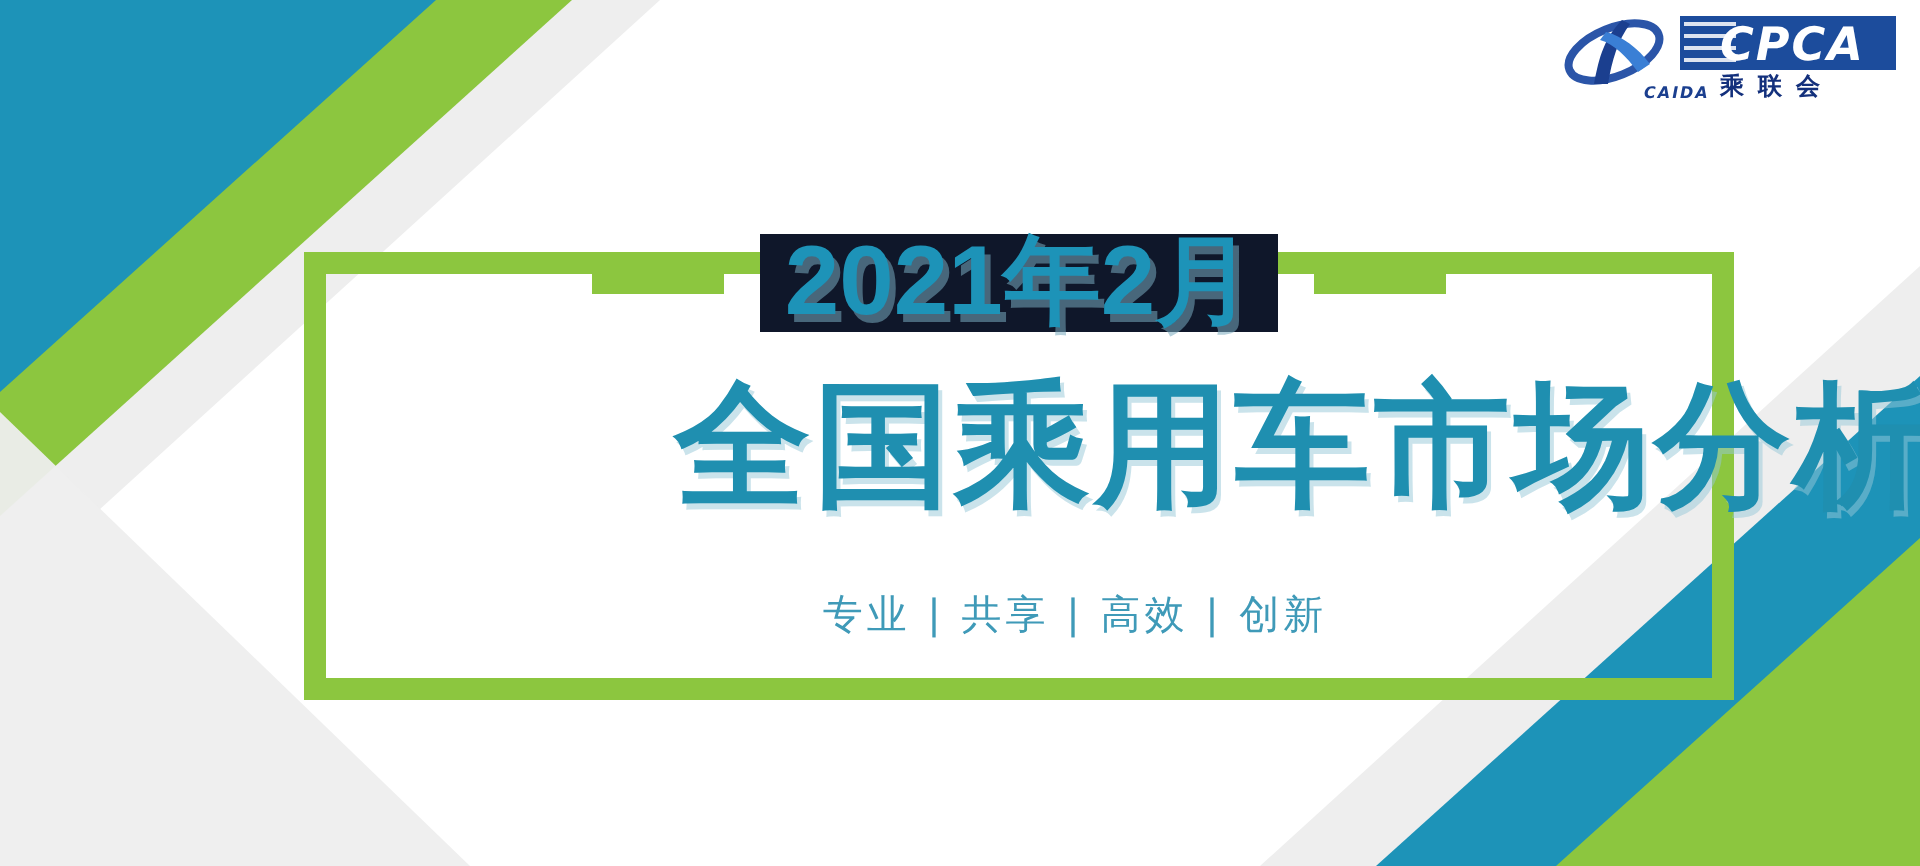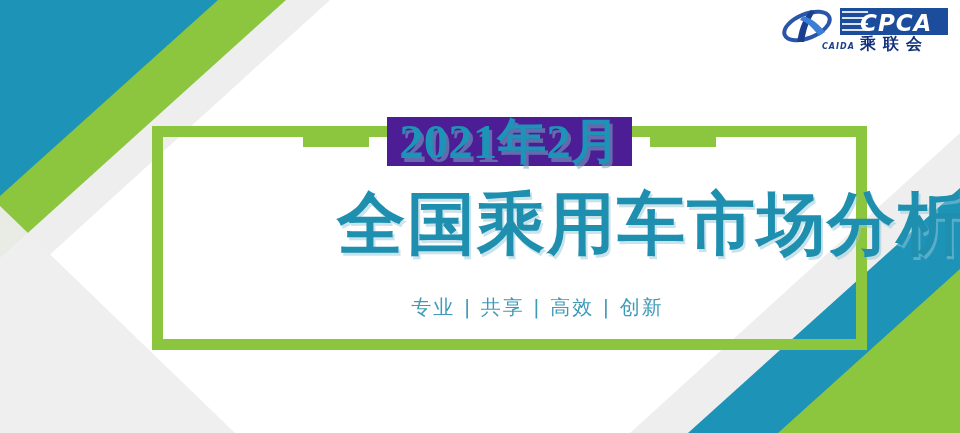--- a/index.html
+++ b/index.html
@@ -62,29 +62,29 @@
     justify-content: center;
     gap: 18px;
   }
   .bar {
     width: 66px;
     height: 12px;
     background: #8cc63f;
     flex: 0 0 auto;
   }
   .title-text {
-    font-family: Liberation Serif, serif;
+    font-family: Liberation Sans, sans-serif;
     font-size: 49px;
     font-weight: bold;
     letter-spacing: 0px;
     color: #1d93b8;
     white-space: nowrap;
     line-height: 1;
     text-shadow: 3px 4px 0 rgba(120,170,190,0.55);
-    background: #4c1d95;
+    background: #0f172a;
     padding: 0 12px;
   }
 
   .headline {
     position: absolute;
     top: 62px;
     left: 0;
     width: 815px;
     text-align: right;
     font-family: "DejaVu Sans", sans-serif;
@@ -174,21 +174,21 @@
     font-style: italic;
     color: #ffffff;
     letter-spacing: 1px;
     line-height: 25px;
   }
   .logo-cn {
     position: absolute;
     left: 20px;
     top: 26px;
     font-family: "DejaVu Sans", sans-serif;
-    font-size: 16px;
+    font-size: 12px;
     font-weight: bold;
     color: #13307c;
     letter-spacing: 7px;
     line-height: 19px;
   }
 </style>
 </head>
 <body>
 
 <div class="slide">

